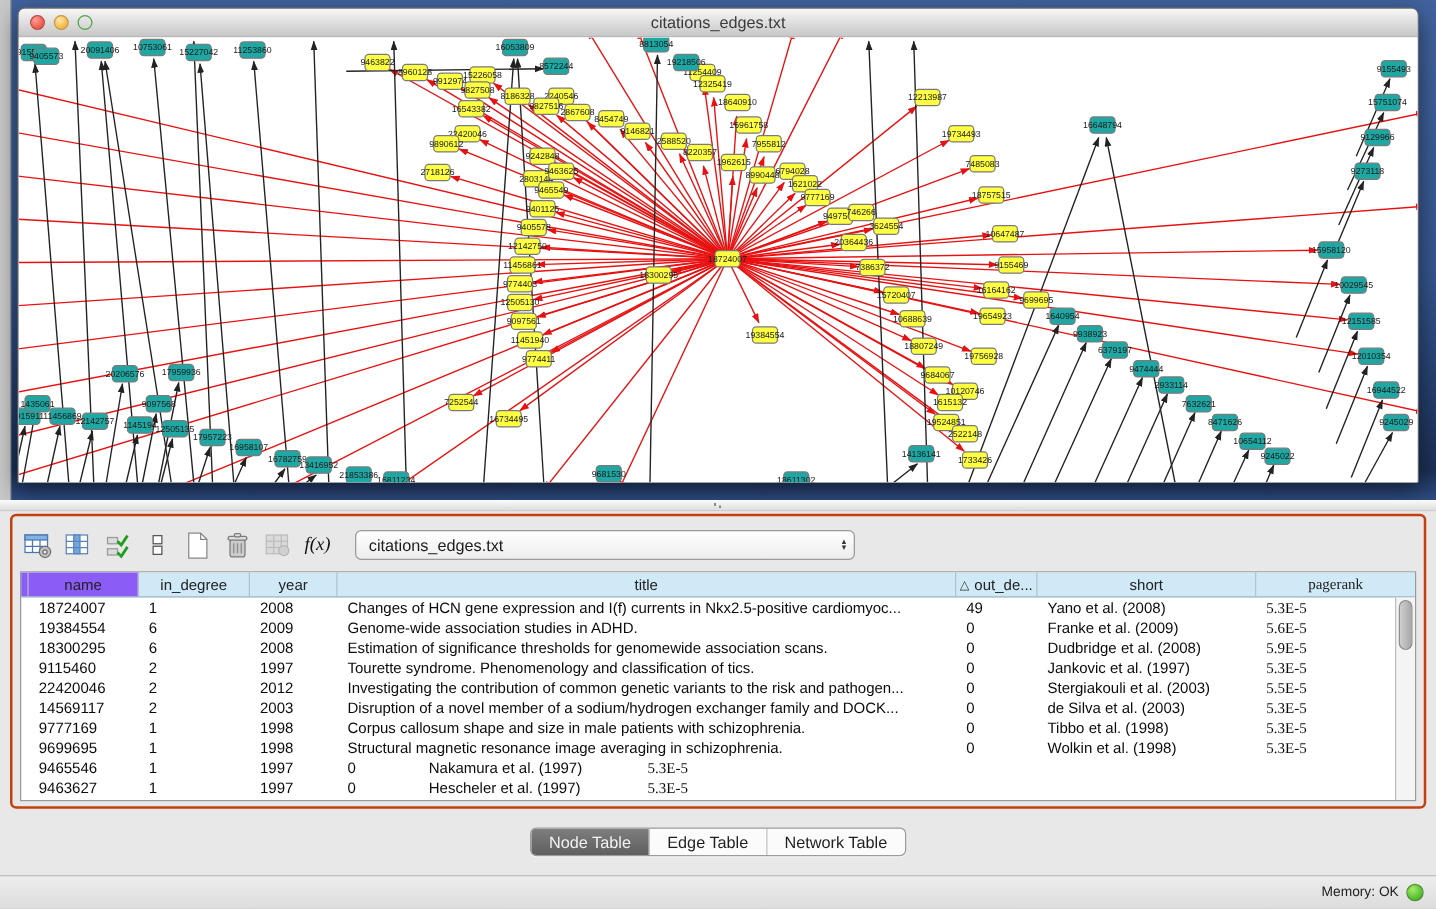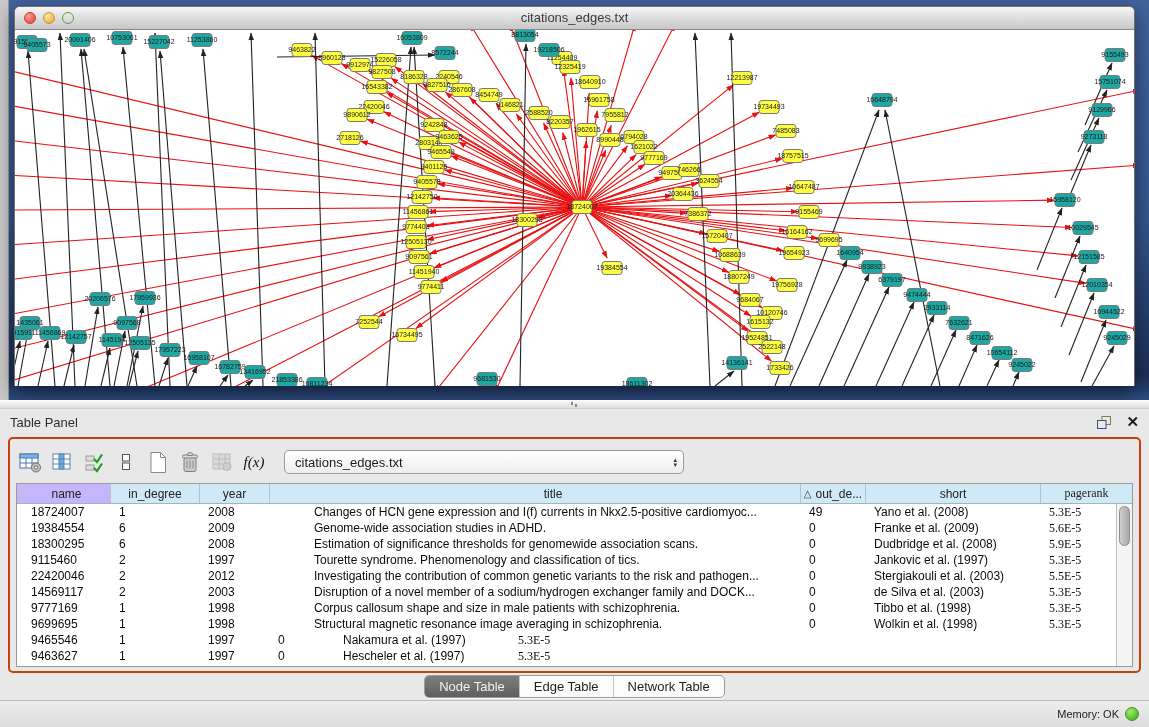--- a/index.html
+++ b/index.html
@@ -47,29 +47,29 @@
   .selector{margin-left:12px;width:400px;height:24px;border:1px solid #9c9c9c;border-radius:5px;
             background:linear-gradient(#ffffff,#ededed);display:flex;align-items:center;
             font-size:13px;color:#1c1c1c;padding:0 6px 0 10px;}
   .selector .val{flex:1;}
   .updn{display:flex;flex-direction:column;align-items:center;font-size:7px;line-height:5px;color:#333;}
 
   .tablewrap{margin-top:4px;height:184px;background:#fff;border:1px solid #9a9a9a;display:flex;flex-direction:column;position:relative;}
   .thead{height:20px;display:flex;background:#cfe9f6;border-bottom:1px solid #9fb6c2;flex:none;}
   .th{display:flex;align-items:center;justify-content:center;font-size:12px;color:#222;
       border-right:1px solid #aec5d1;height:100%;overflow:hidden;white-space:nowrap;}
-  .th.gray{background:#c4b5fd;border-right:1px solid #c2c2c2;}
+  .th.gray{background:#8b5cf6;border-right:1px solid #c2c2c2;}
   .tbody{flex:1;overflow:hidden;}
   .tr{height:16px;display:flex;align-items:center;}
   .td{font-size:12px;color:#0c0c0c;padding-left:8px;white-space:nowrap;overflow:hidden;height:16px;line-height:16px;}
   .c-m{width:6px;flex:none;padding:0;}
   .c0{width:88px;flex:none;}
   .c1{width:89px;flex:none;}
   .c2{width:70px;flex:none;}
-  .c3{width:495px;flex:none;margin-left:36px;}
+  .c3{width:495px;flex:none;}
   .c4{width:65px;flex:none;}
   .c5{width:175px;flex:none;}
   .c6{flex:1;border-right:none;font-family:Liberation Serif, serif;}
   .vscroll{position:absolute;right:0;top:20px;bottom:0;width:16px;background:#f4f4f4;border-left:1px solid #bdbdbd;}
   .thumb{margin:2px;height:40px;border-radius:7px;border:1px solid #8f8f8f;
          background:linear-gradient(90deg,#cfcfcf,#a8a8a8);}
   .sorttri{margin-right:4px;font-size:10px;color:#333;}
 
   .tabsbar{flex:1;display:flex;align-items:center;justify-content:center;}
   .seg{display:flex;border:1px solid #9b9b9b;border-radius:5px;overflow:hidden;background:#fbfbfb;
@@ -730,31 +730,20 @@
         </svg>
       </div>
     </div>
   </div>
 
   <div class="table-panel">
     <div class="splitter">
         <span class="grip"></span>
       </div>
 
-    <div class="panel-header">
-      <span>Table Panel</span>
-      <span class="spacer"></span>
-      <span class="hdr-ic">
-        <svg width="16" height="15">
-            <rect x="6" y="1.5" width="8.5" height="8" fill="none" stroke="#8a7a50"></rect>
-            <rect x="1.5" y="5.5" width="8.5" height="8" fill="#e8e8e8" stroke="#3a5180"></rect>
-          </svg>
-      </span>
-      <span class="hdr-ic close-x">✕</span>
-    </div>
 
     <div class="panel-box">
       <div class="toolbar">
         <span class="tbtn">
           <svg width="23" height="21">
               <rect x="1" y="2" width="18" height="14" fill="#fff" stroke="#4a78b0"></rect>
               <rect x="1" y="2" width="18" height="4" fill="#7fb2e5" stroke="#4a78b0"></rect>
               <line x1="7" y1="6" x2="7" y2="16" stroke="#4a78b0"></line>
               <line x1="13" y1="6" x2="13" y2="16" stroke="#4a78b0"></line>
               <line x1="1" y1="11" x2="19" y2="11" stroke="#4a78b0"></line>

